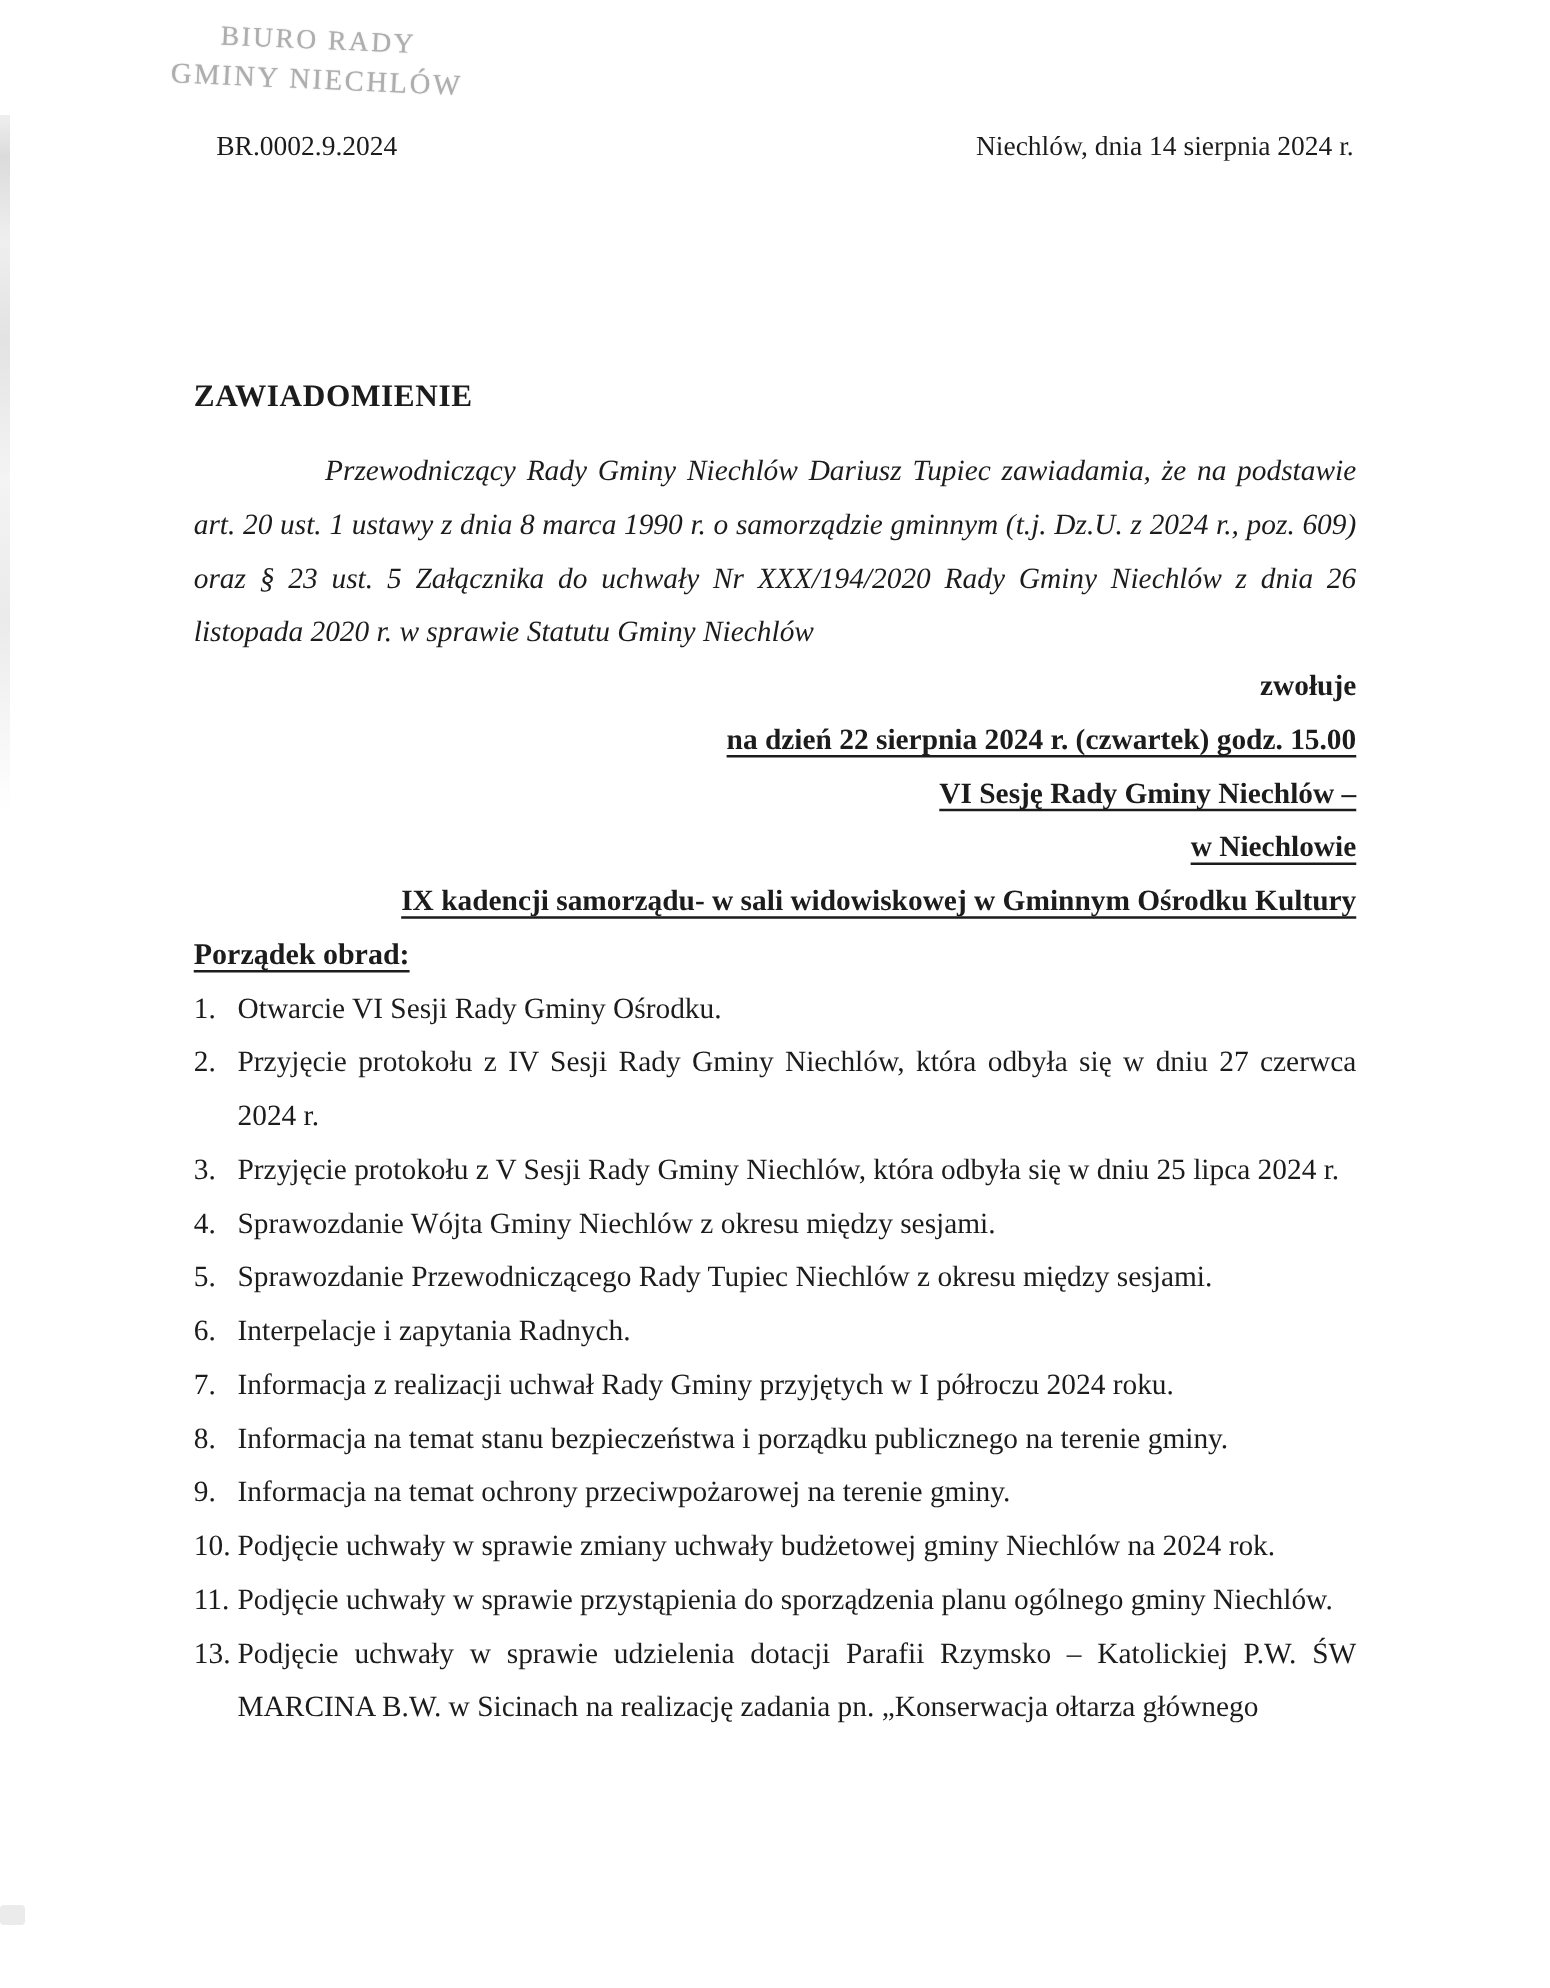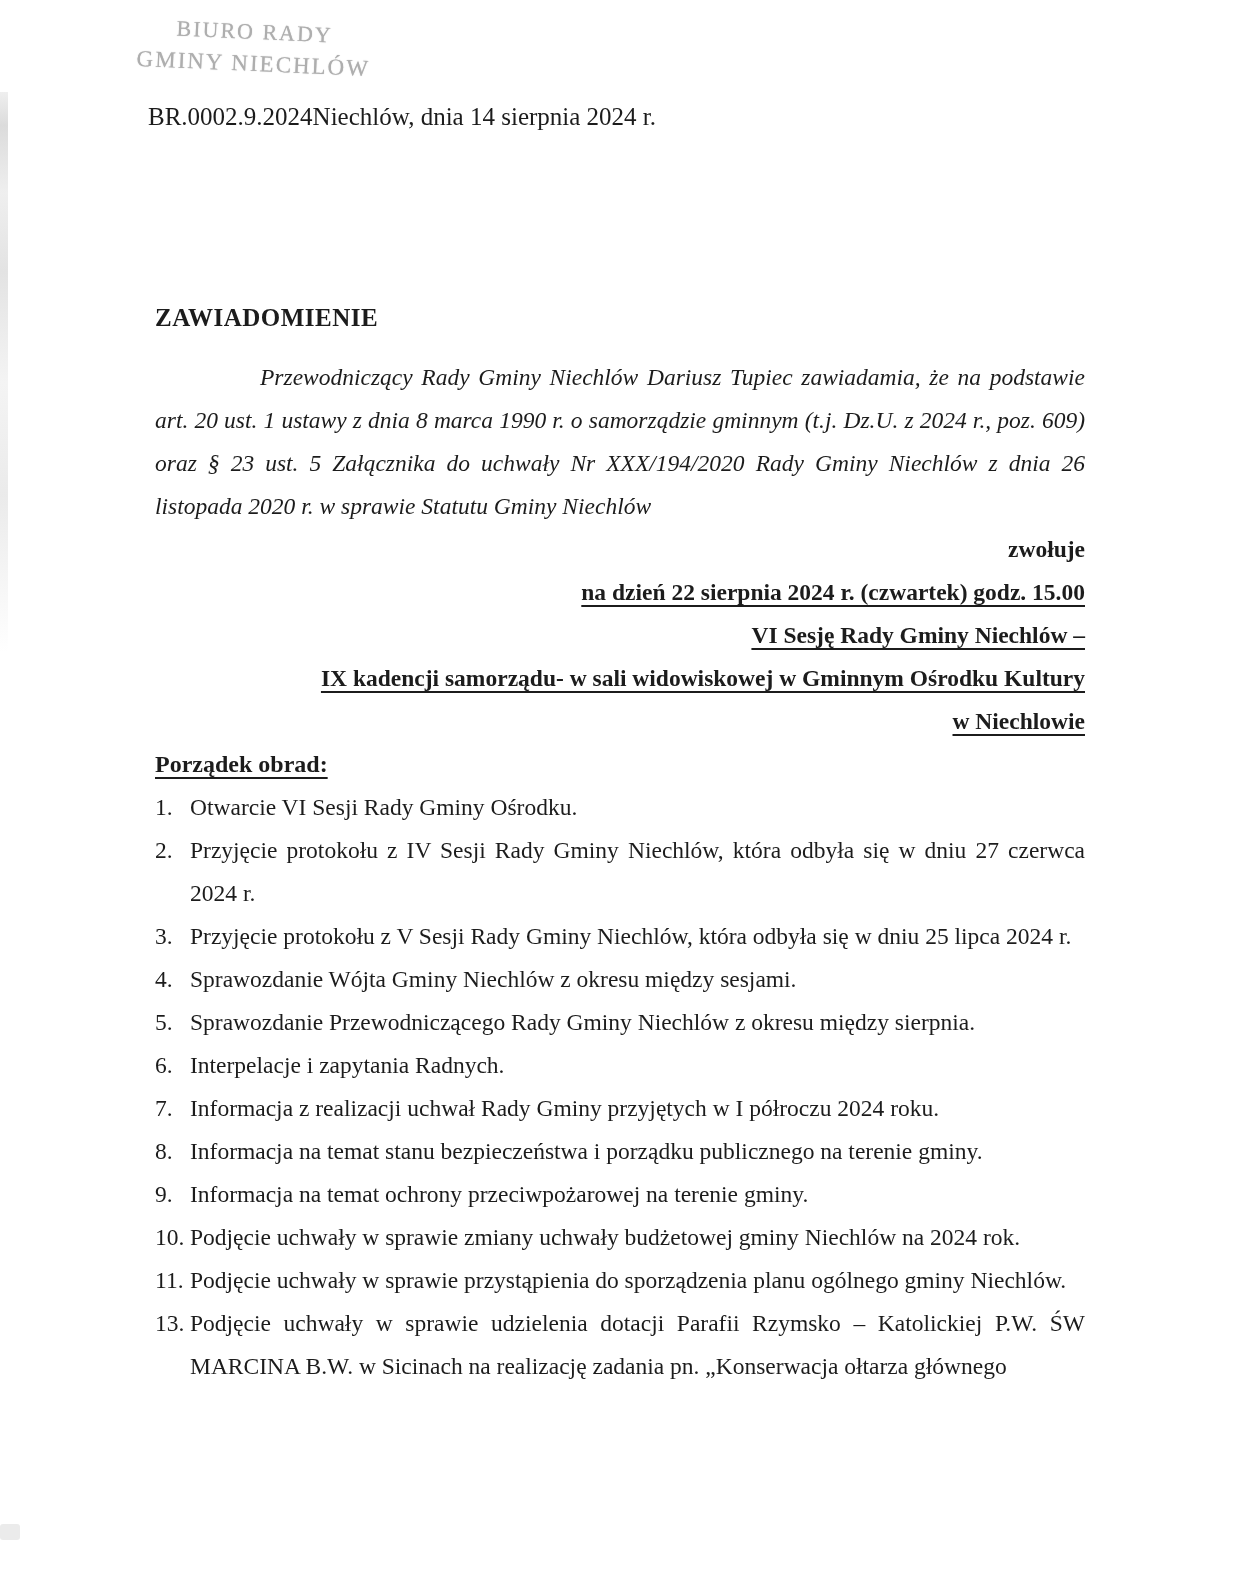--- a/index.html
+++ b/index.html
@@ -50,24 +50,25 @@
     text-shadow: 0 0 1px rgba(175,175,175,0.85);
     letter-spacing: 2px;
     font-size: 22px;
     line-height: 32px;
     white-space: nowrap;
   }
   .stamp .stamp-line-2 { font-size: 23px; }
   .header-row {
     position: absolute;
     top: 103px;
-    left: 148px;
+    left: 173px;
     width: 910px;
     display: flex;
-    font-size: 25px;
+    justify-content: space-between;
+    font-size: 22px;
     line-height: 28px;
   }
   .content {
     position: absolute;
     top: 296px;
     left: 155px;
     width: 930px;
     font-size: 23.5px;
     line-height: 43px;
   }
@@ -132,31 +133,31 @@
   </div>
 
   <div class="content">
     <div class="doc-title">ZAWIADOMIENIE</div>
 
     <p class="intro">Przewodniczący Rady Gminy Niechlów Dariusz Tupiec zawiadamia, że na podstawie art. 20 ust. 1 ustawy z dnia 8 marca 1990 r. o samorządzie gminnym (t.j. Dz.U. z 2024 r., poz. 609) oraz § 23 ust. 5 Załącznika do uchwały Nr XXX/194/2020 Rady Gminy Niechlów z dnia 26 listopada 2020 r. w sprawie Statutu Gminy Niechlów</p>
 
     <div class="center-line">zwołuje</div>
     <div class="center-line"><span class="u">na dzień 22 sierpnia 2024 r.  (czwartek) godz. 15.00</span></div>
     <div class="center-line"><span class="u">VI Sesję Rady Gminy Niechlów –</span></div>
+    <div class="center-line"><span class="u">w Niechlowie</span></div>
     <div class="center-line"><span class="u">IX kadencji samorządu- w sali widowiskowej w Gminnym Ośrodku Kultury</span></div>
-    <div class="center-line"><span class="u">w Niechlowie</span></div>
 
     <div class="agenda-heading"><span class="u">Porządek obrad:</span></div>
 
     <ol class="agenda">
         <li><span class="num">1.</span><span>Otwarcie VI Sesji Rady Gminy Ośrodku.</span></li>
         <li><span class="num">2.</span><span>Przyjęcie protokołu z IV Sesji Rady Gminy Niechlów, która odbyła się w dniu 27 czerwca 2024 r.</span></li>
         <li><span class="num">3.</span><span>Przyjęcie protokołu z V Sesji Rady Gminy Niechlów, która odbyła się w dniu 25 lipca 2024 r.</span></li>
         <li><span class="num">4.</span><span>Sprawozdanie Wójta Gminy Niechlów z okresu między sesjami.</span></li>
-        <li><span class="num">5.</span><span>Sprawozdanie Przewodniczącego Rady Gminy Niechlów z okresu między sierpnia.</span></li>
+        <li><span class="num">5.</span><span>Sprawozdanie Przewodniczącego Rady Tupiec Niechlów z okresu między sesjami.</span></li>
         <li><span class="num">6.</span><span>Interpelacje i zapytania Radnych.</span></li>
         <li><span class="num">7.</span><span>Informacja z realizacji uchwał Rady Gminy przyjętych w I półroczu 2024 roku.</span></li>
         <li><span class="num">8.</span><span>Informacja na temat stanu bezpieczeństwa i porządku publicznego na terenie gminy.</span></li>
         <li><span class="num">9.</span><span>Informacja na temat ochrony przeciwpożarowej na terenie gminy.</span></li>
         <li><span class="num">10.</span><span>Podjęcie uchwały w sprawie zmiany uchwały budżetowej gminy Niechlów na 2024 rok.</span></li>
         <li><span class="num">11.</span><span>Podjęcie uchwały w sprawie przystąpienia do sporządzenia planu ogólnego gminy Niechlów.</span></li>
         <li><span class="num">13.</span><span>Podjęcie uchwały w sprawie udzielenia dotacji Parafii Rzymsko – Katolickiej P.W. ŚW MARCINA B.W. w Sicinach na realizację zadania pn. „Konserwacja ołtarza głównego</span></li>
       </ol>
   </div>
 

